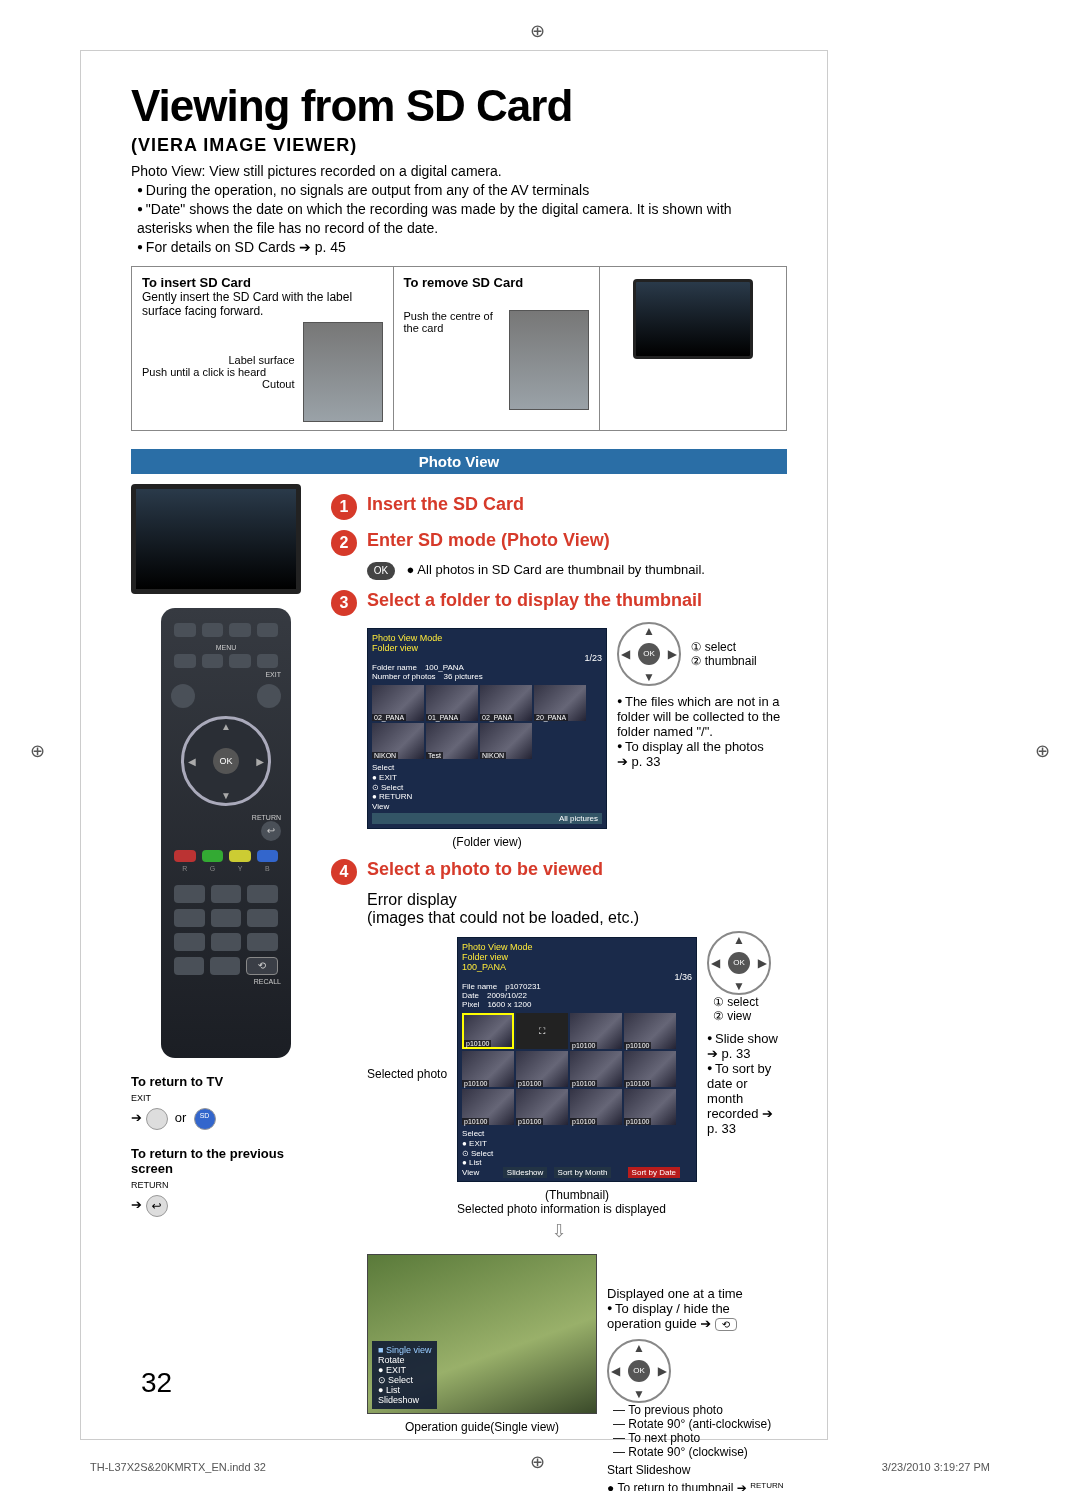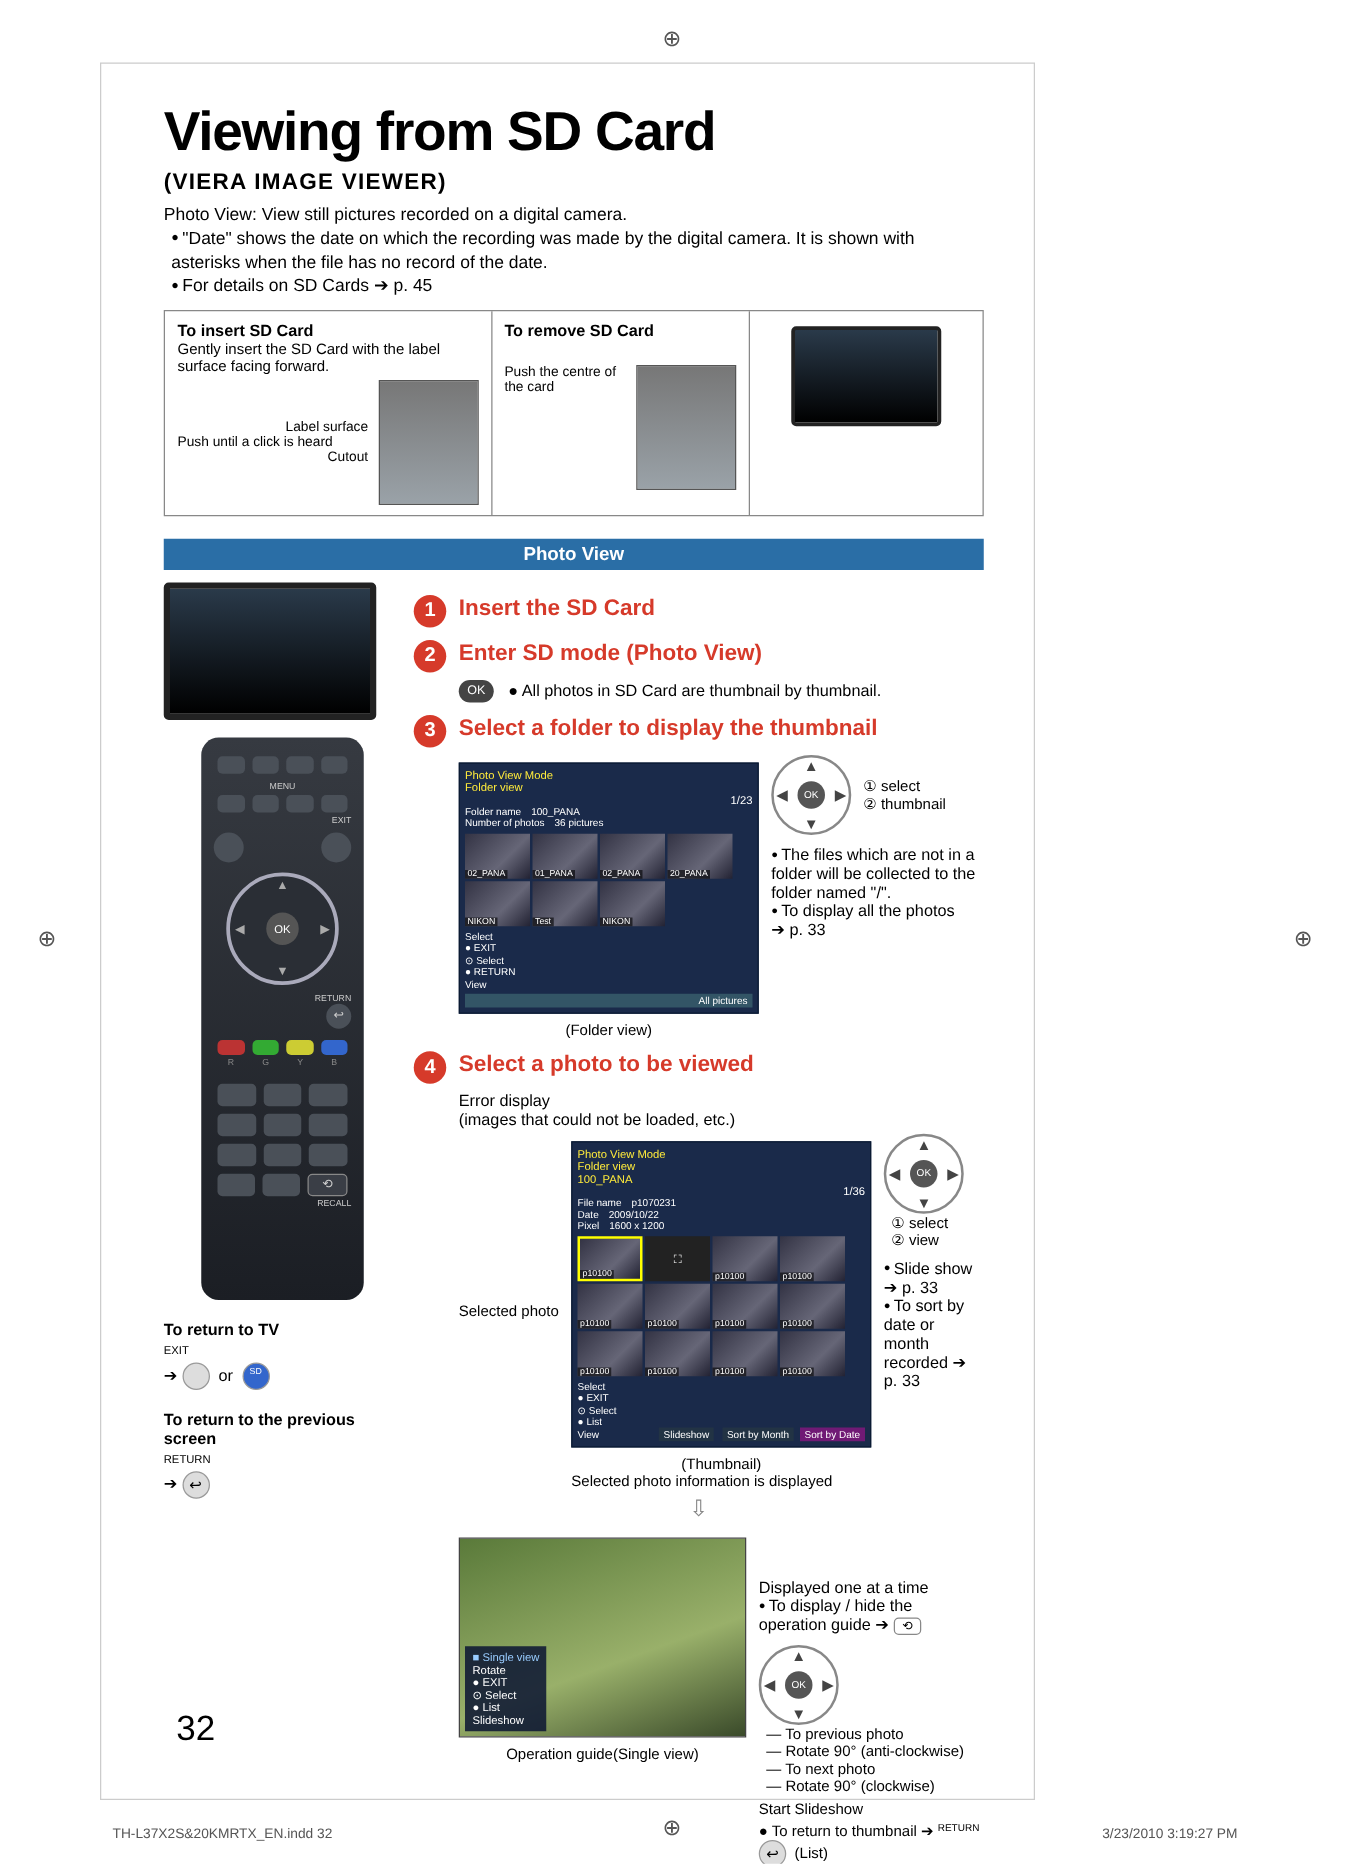--- a/index.html
+++ b/index.html
@@ -238,20 +238,21 @@
 <div class="reg-mark" style="right:30px; top:740px;">⊕</div>
 
 <div class="page">
 
   <h1 class="title">Viewing from SD Card</h1>
   <h2 class="subtitle">(VIERA IMAGE VIEWER)</h2>
 
   <div class="intro">
     <p>Photo View: View still pictures recorded on a digital camera.</p>
     <ul>
+      <li>During the operation, no signals are output from any of the AV terminals</li>
       <li>"Date" shows the date on which the recording was made by the digital camera. It is shown with asterisks when the file has no record of the date.</li>
       <li>
         <span>For details on SD Cards</span> ➔ p. <span>45</span>
       </li>
     </ul>
   </div>
 
   <div class="insert-remove">
     <div class="col" style="flex:1.3">
       <div class="ttl">To insert SD Card</div>
@@ -449,21 +450,21 @@
               <span>To display all the photos</span><br>➔ p. <span>33</span>
             </li>
           </ul>
         </div>
       </div>
 
       <div class="step">
         <div class="step-num">4</div>
         <div class="step-title">Select a photo to be viewed</div>
       </div>
-      <div class="step-body" style="font-size:13px">
+      <div class="step-body" style="font-size:16px">
         <span>Error display</span><br>
         <span>(images that could not be loaded, etc.)</span>
       </div>
       <div class="step-body sub-row">
         <div style="font-size:12px; align-self:center;">
           <span>Selected photo</span>
         </div>
         <div>
           <div class="osd">
             <div class="hdr" style="white-space:pre-line">Photo View Mode
@@ -515,21 +516,21 @@
               <div>
                 <div>Select</div>
                 <div>● EXIT</div>
                 <div>⊙ Select</div>
                 <div>● List</div>
                 <div>View</div>
               </div>
               <div style="align-self:flex-end">
                 <span style="background:#234;padding:1px 4px;margin:0 2px">Slideshow</span>
                 <span style="background:#234;padding:1px 4px;margin:0 2px">Sort by Month</span>
-                <span style="background:#701a75;padding:1px 4px;margin:0 0">Sort by Date</span>
+                <span style="background:#b91c1c;padding:1px 4px;margin:0 12px">Sort by Date</span>
               </div>
             </div>
           </div>
           <div class="caption">(Thumbnail)</div>
           <div class="caption" style="text-align:left">Selected photo information is displayed</div>
         </div>
         <div style="flex:1">
           <div class="nav-circle">
             <div class="tri up">▲</div><div class="tri dn">▼</div>
             <div class="tri lf">◀</div><div class="tri rt">▶</div>

